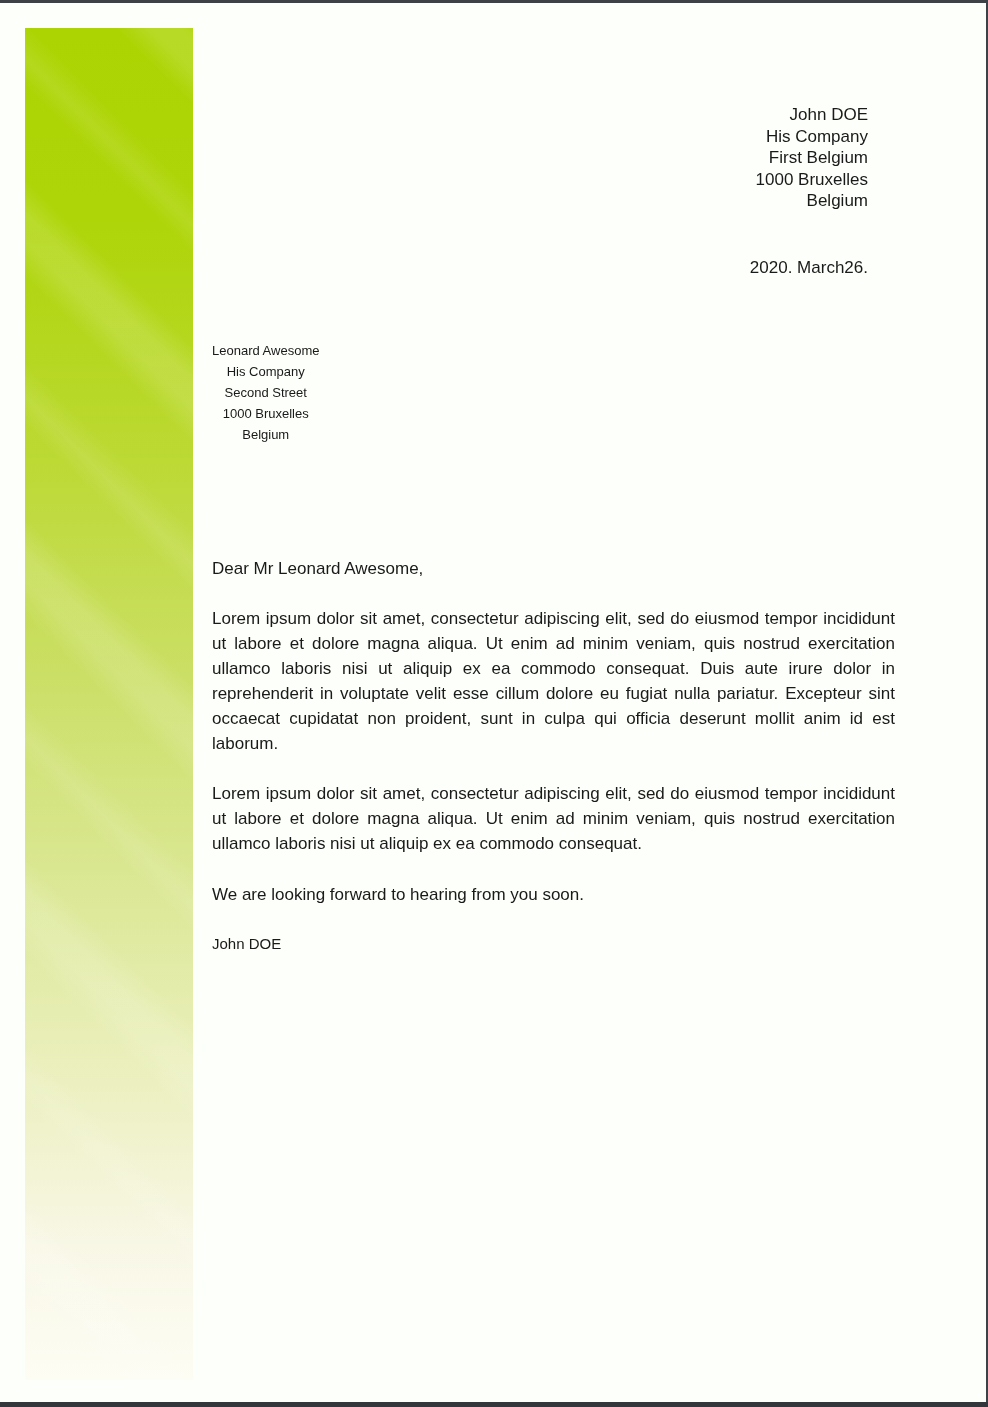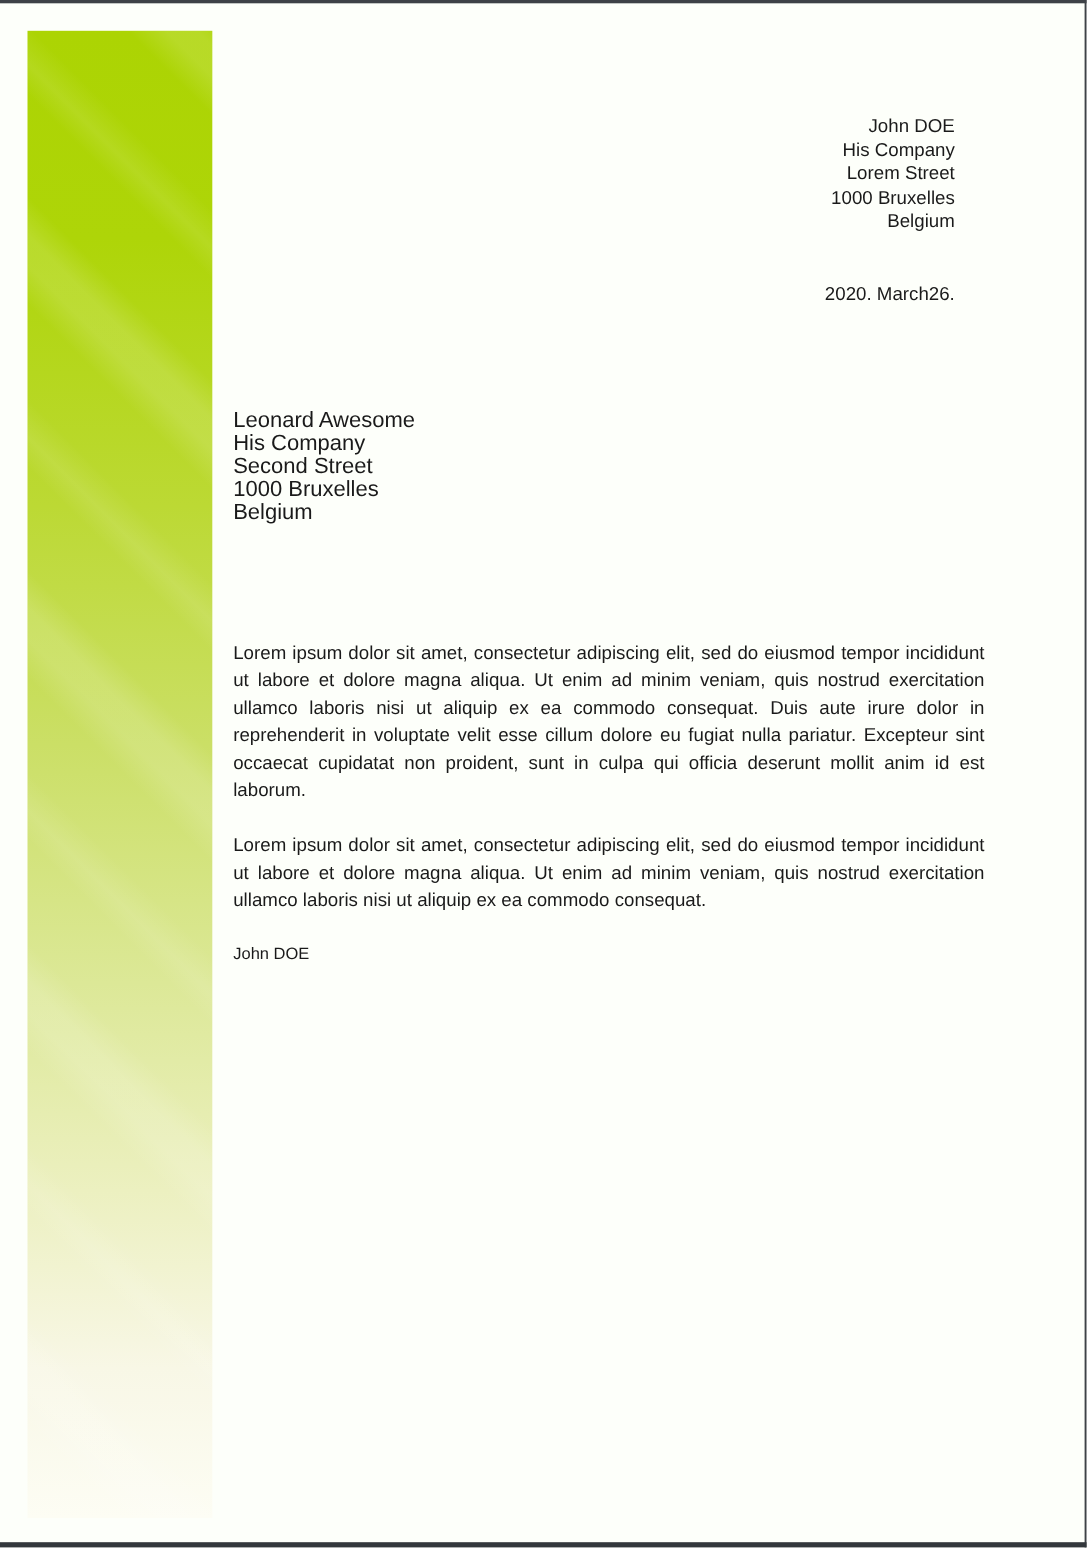--- a/index.html
+++ b/index.html
@@ -71,24 +71,24 @@
   .date {
     position: absolute;
     top: 257px;
     right: 120px;
     text-align: center;
     font-size: 17px;
     line-height: 21.5px;
   }
   .recipient {
     position: absolute;
-    top: 372px;
+    top: 340px;
     left: 212px;
-    text-align: left;
-    font-size: 20px;
+    text-align: center;
+    font-size: 13px;
     line-height: 21px;
   }
   .body-block {
     position: absolute;
     top: 556px;
     left: 212px;
     width: 683px;
     font-size: 17px;
     line-height: 25px;
   }
@@ -117,34 +117,36 @@
 
   <div class="edge-top"></div>
   <div class="edge-right"></div>
   <div class="edge-bottom"></div>
 
   <div class="stripe"></div>
 
   <div class="sender">
     <div>John DOE</div>
     <div>His Company</div>
-    <div>Lorem Street</div>
+    <div>First Belgium</div>
     <div>1000 Bruxelles</div>
     <div>Belgium</div>
   </div>
 
   <div class="date">2020. March26.</div>
 
   <div class="recipient">
     <div>Leonard Awesome</div>
     <div>His Company</div>
     <div>Second Street</div>
     <div>1000 Bruxelles</div>
     <div>Belgium</div>
   </div>
 
   <div class="body-block">
+    <p class="salutation">Dear Mr Leonard Awesome,</p>
     <p class="para">Lorem ipsum dolor sit amet, consectetur adipiscing elit, sed do eiusmod tempor incididunt ut labore et dolore magna aliqua. Ut enim ad minim veniam, quis nostrud exercitation ullamco laboris nisi ut aliquip ex ea commodo consequat. Duis aute irure dolor in reprehenderit in voluptate velit esse cillum dolore eu fugiat nulla pariatur. Excepteur sint occaecat cupidatat non proident, sunt in culpa qui officia deserunt mollit anim id est laborum.</p>
     <p class="para">Lorem ipsum dolor sit amet, consectetur adipiscing elit, sed do eiusmod tempor incididunt ut labore et dolore magna aliqua. Ut enim ad minim veniam, quis nostrud exercitation ullamco laboris nisi ut aliquip ex ea commodo consequat.</p>
+    <p class="closing-line">We are looking forward to hearing from you soon.</p>
     <p class="signature">John DOE</p>
   </div>
 
 </div>
 
 </body></html>

